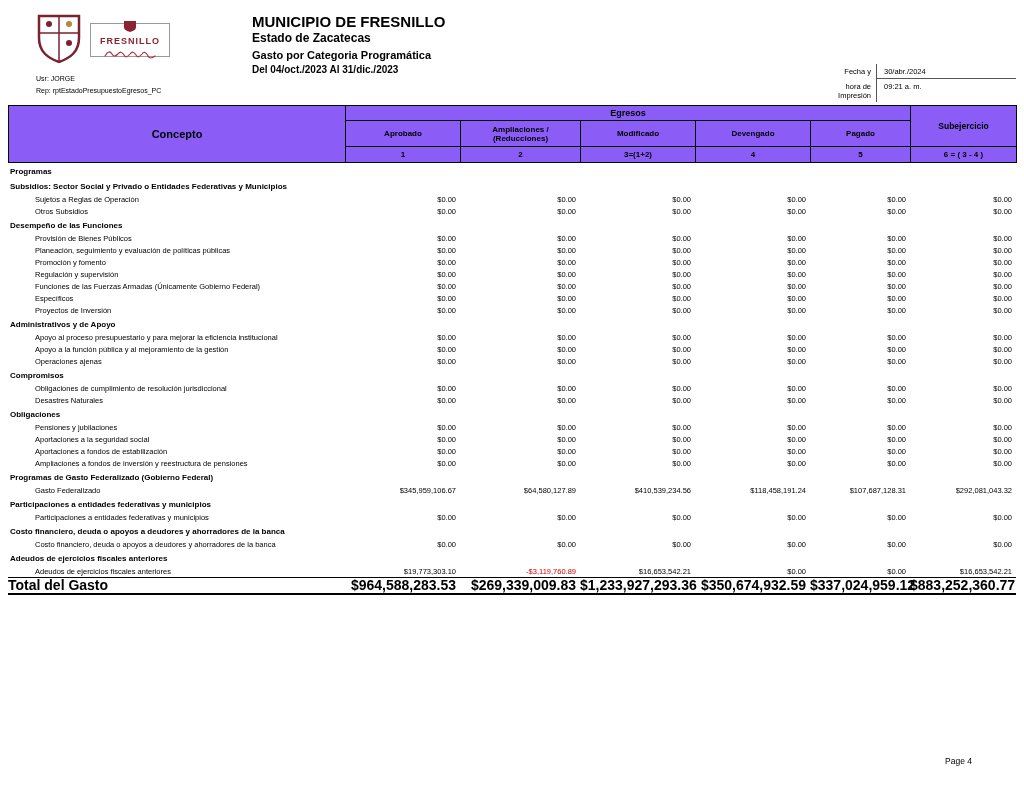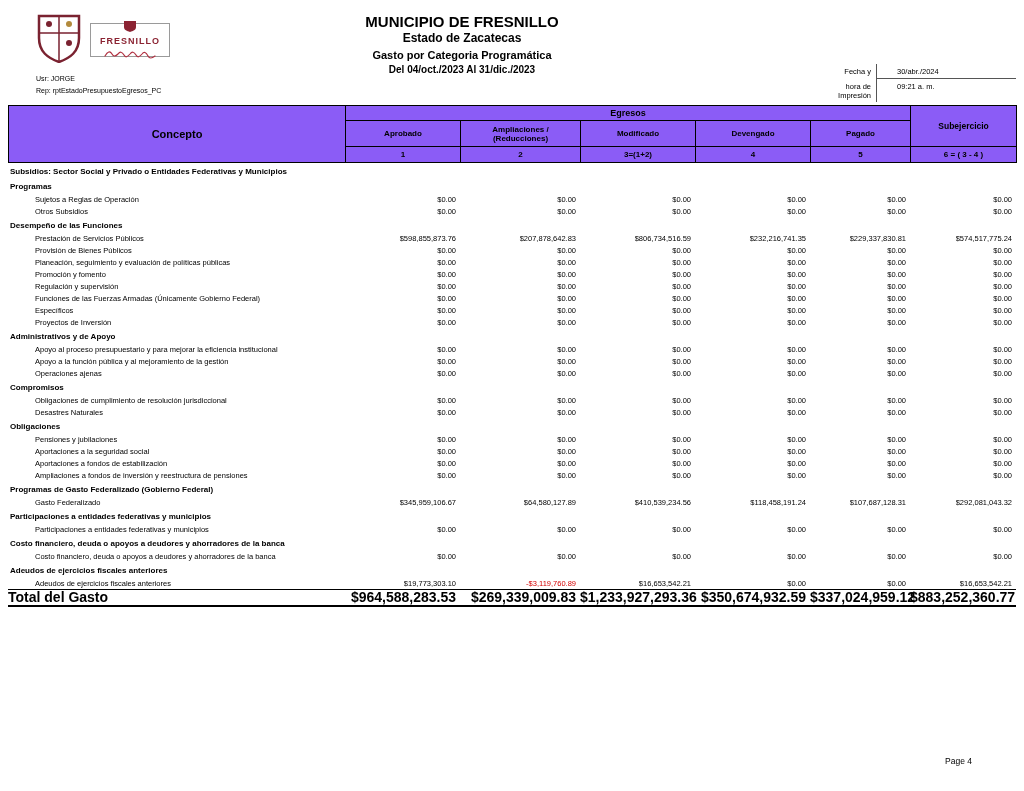--- a/index.html
+++ b/index.html
@@ -5,32 +5,32 @@
   * { margin:0; padding:0; box-sizing:border-box; }
   html,body { background:#e8e8e8; }
   body { font-family:"Liberation Sans", sans-serif; color:#000; }
   .page { position:relative; width:1024px; height:791px; background:#ffffff; overflow:hidden; }
 
   
   .logos { position:absolute; left:36px; top:13px; display:flex; gap:8px; align-items:center; }
   .fresnillo-box { width:80px; height:34px; border:1px solid #9a9a9a; display:flex; flex-direction:column; align-items:center; justify-content:center; padding-top:2px; }
   .fresnillo-name { font-size:9px; font-weight:bold; color:#8b2332; letter-spacing:1px; line-height:10px; }
 
-  .title-block { position:absolute; top:13px; left:252px; width:420px; text-align:center; }
+  .title-block { position:absolute; top:13px; left:252px; width:420px; }
   .t1 { font-size:15px; font-weight:bold; }
   .t2 { font-size:12px; font-weight:bold; margin-top:1px; }
   .t3 { font-size:11px; font-weight:bold; margin-top:4px; }
   .t4 { font-size:10px; font-weight:bold; margin-top:3px; }
 
   .meta-left { position:absolute; left:36px; top:73px; font-size:7px; line-height:12px; }
 
   .meta-right { position:absolute; right:8px; top:64px; width:180px; font-size:7.5px; }
   .m-row { display:flex; align-items:stretch; }
   .m-label { flex:1; text-align:right; padding:3px 5px 2px 0; }
-  .m-value { width:140px; border-left:1px solid #555; padding:3px 0 2px 20px; }
+  .m-value { width:140px; border-left:1px solid #555; padding:3px 0 2px 7px; }
   .m-row.first .m-value { border-bottom:1px solid #555; }
 
   
   table { border-collapse:collapse; table-layout:fixed; }
   .tbl { position:absolute; left:8px; width:1008px; }
   .hdr { top:105px; }
   .hdr th { border:1px solid #000; font-weight:bold; text-align:center; vertical-align:middle; background:#8b5cf6; }
   .th-concepto { font-size:11px; }
   .th-egresos { font-size:9px; height:15px; }
   .th-sub { font-size:8.5px; }
@@ -142,38 +142,38 @@
       <col style="width:337px">
         <col style="width:115px">
         <col style="width:120px">
         <col style="width:115px">
         <col style="width:115px">
         <col style="width:100px">
         <col style="width:106px">
     </colgroup>
     <tbody id="rows-body">
         <tr>
+          <td class="cell-label section">Programas</td>
+          <td class="cell-num"></td>
+          <td class="cell-num"></td>
+          <td class="cell-num"></td>
+          <td class="cell-num"></td>
+          <td class="cell-num"></td>
+          <td class="cell-num"></td>
+        </tr>
+        <tr>
           <td class="cell-label section">Subsidios: Sector Social y Privado o Entidades Federativas y Municipios</td>
           <td class="cell-num"></td>
           <td class="cell-num"></td>
           <td class="cell-num"></td>
           <td class="cell-num"></td>
           <td class="cell-num"></td>
           <td class="cell-num"></td>
         </tr>
         <tr>
-          <td class="cell-label section">Programas</td>
-          <td class="cell-num"></td>
-          <td class="cell-num"></td>
-          <td class="cell-num"></td>
-          <td class="cell-num"></td>
-          <td class="cell-num"></td>
-          <td class="cell-num"></td>
-        </tr>
-        <tr>
           <td class="cell-label detail">Sujetos a Reglas de Operación</td>
           <td class="cell-num">$0.00</td>
           <td class="cell-num">$0.00</td>
           <td class="cell-num">$0.00</td>
           <td class="cell-num">$0.00</td>
           <td class="cell-num">$0.00</td>
           <td class="cell-num">$0.00</td>
         </tr>
         <tr>
           <td class="cell-label detail">Otros Subsidios</td>
@@ -185,29 +185,20 @@
           <td class="cell-num">$0.00</td>
         </tr>
         <tr>
           <td class="cell-label section">Desempeño de las Funciones</td>
           <td class="cell-num"></td>
           <td class="cell-num"></td>
           <td class="cell-num"></td>
           <td class="cell-num"></td>
           <td class="cell-num"></td>
           <td class="cell-num"></td>
-        </tr>
-        <tr>
-          <td class="cell-label detail">Prestación de Servicios Públicos</td>
-          <td class="cell-num">$598,855,873.76</td>
-          <td class="cell-num">$207,878,642.83</td>
-          <td class="cell-num">$806,734,516.59</td>
-          <td class="cell-num">$232,216,741.35</td>
-          <td class="cell-num">$229,337,830.81</td>
-          <td class="cell-num">$574,517,775.24</td>
         </tr>
         <tr>
           <td class="cell-label detail">Provisión de Bienes Públicos</td>
           <td class="cell-num">$0.00</td>
           <td class="cell-num">$0.00</td>
           <td class="cell-num">$0.00</td>
           <td class="cell-num">$0.00</td>
           <td class="cell-num">$0.00</td>
           <td class="cell-num">$0.00</td>
         </tr>

